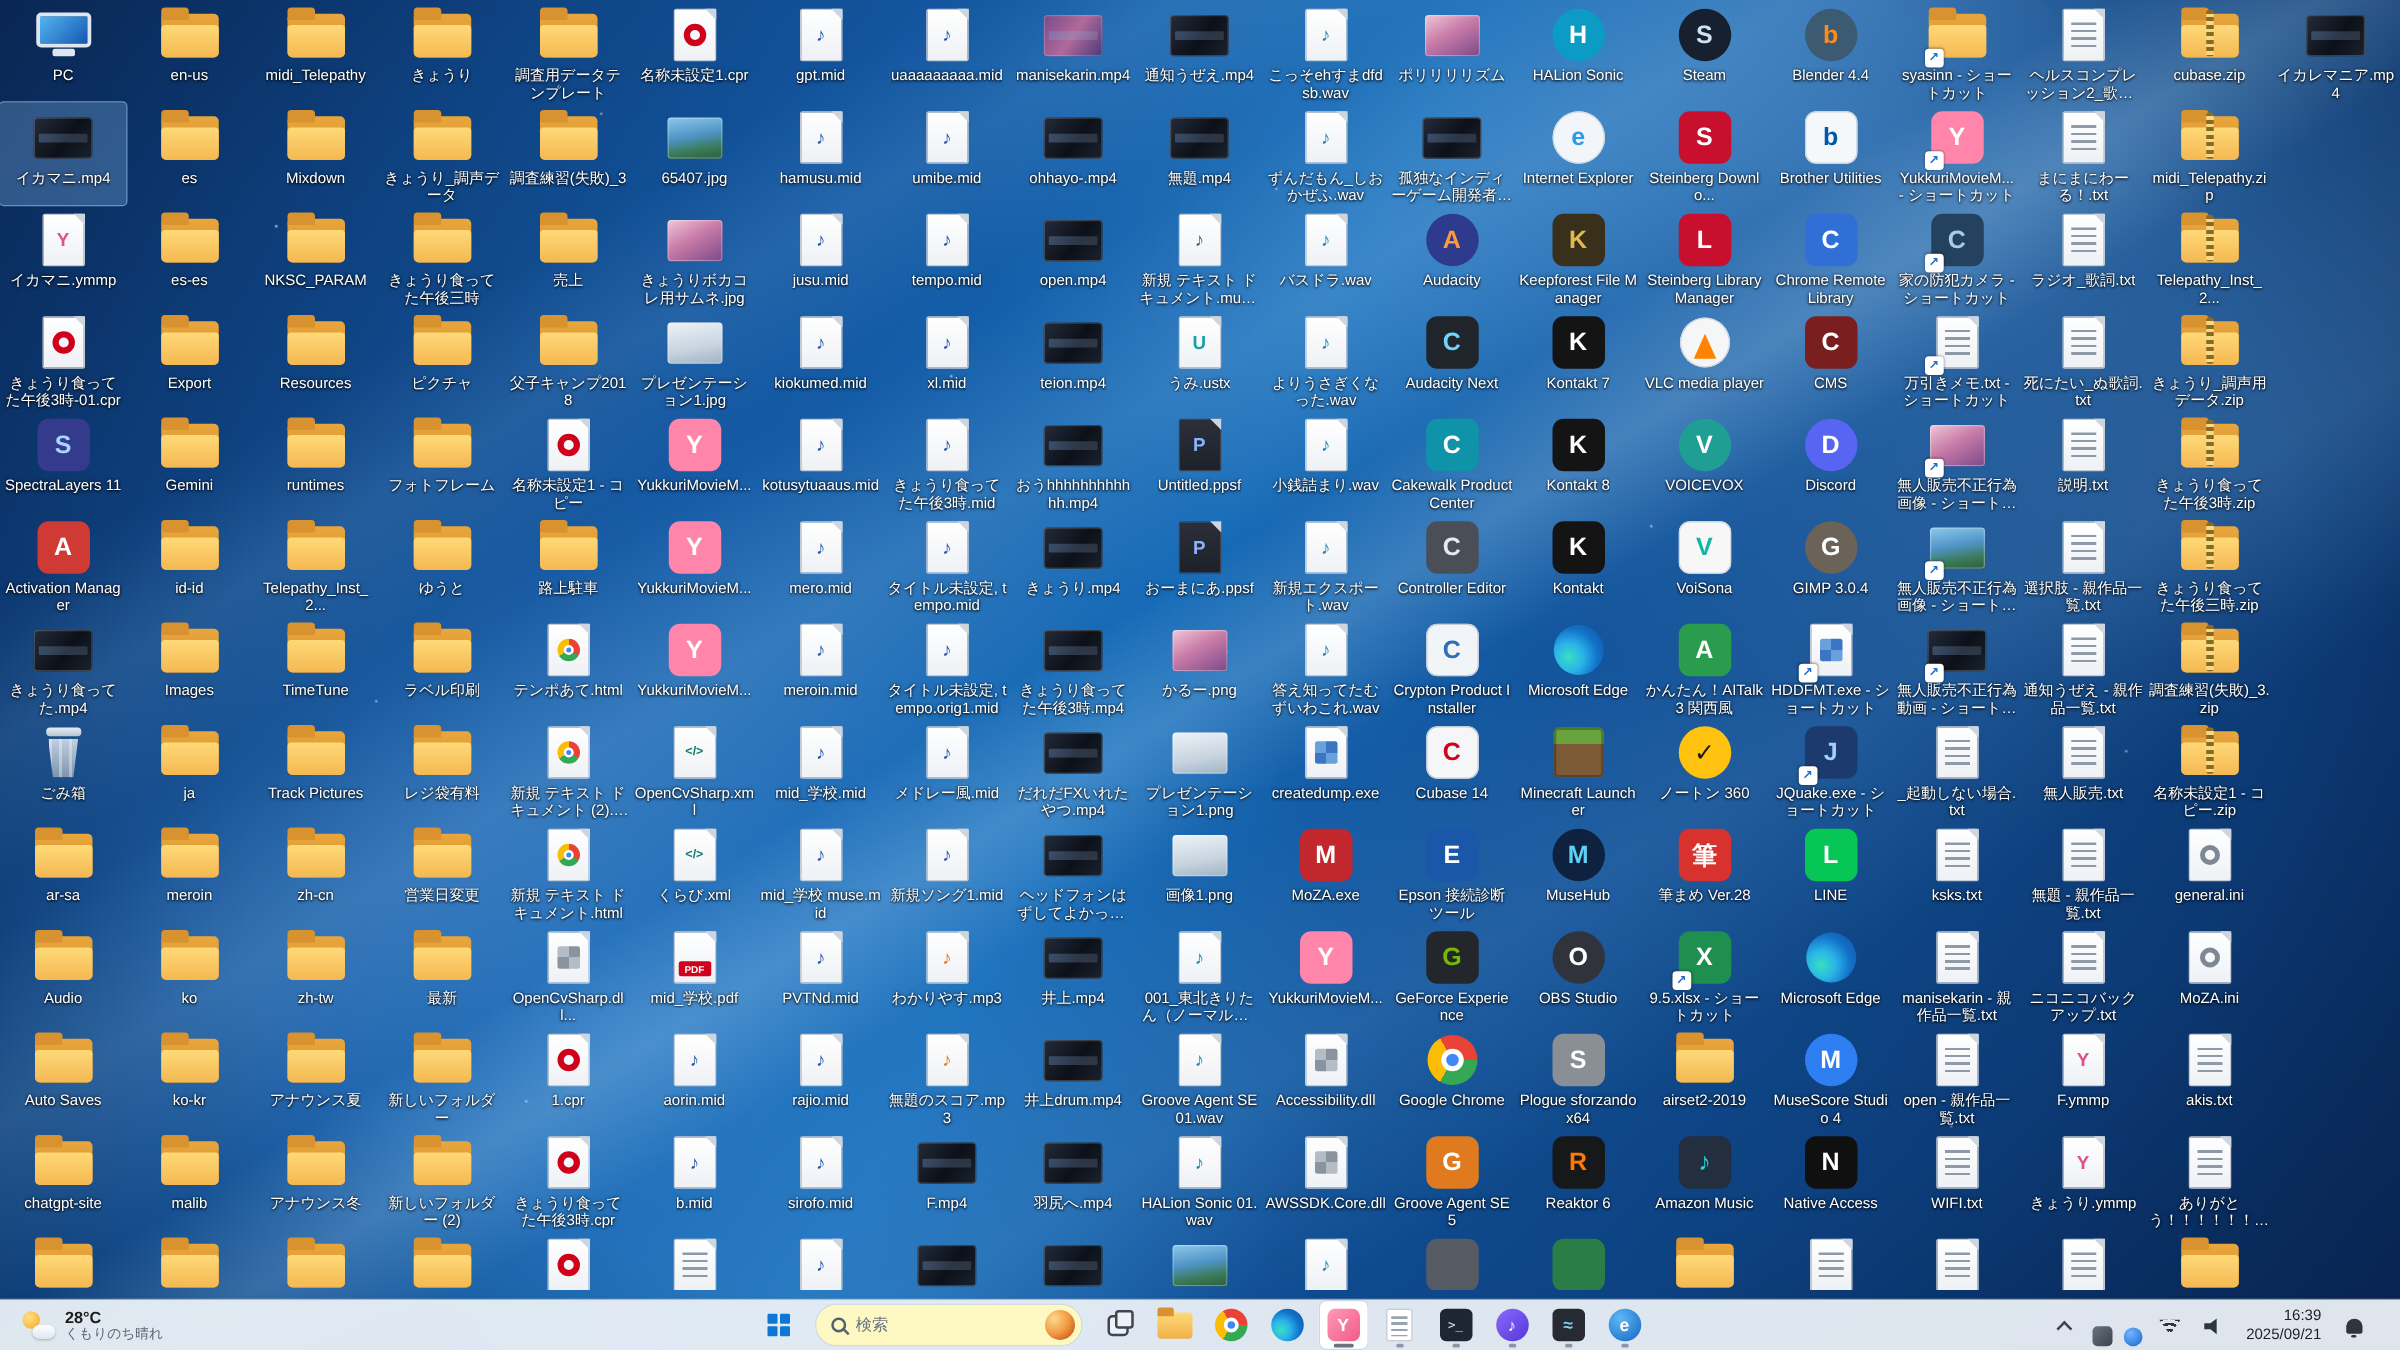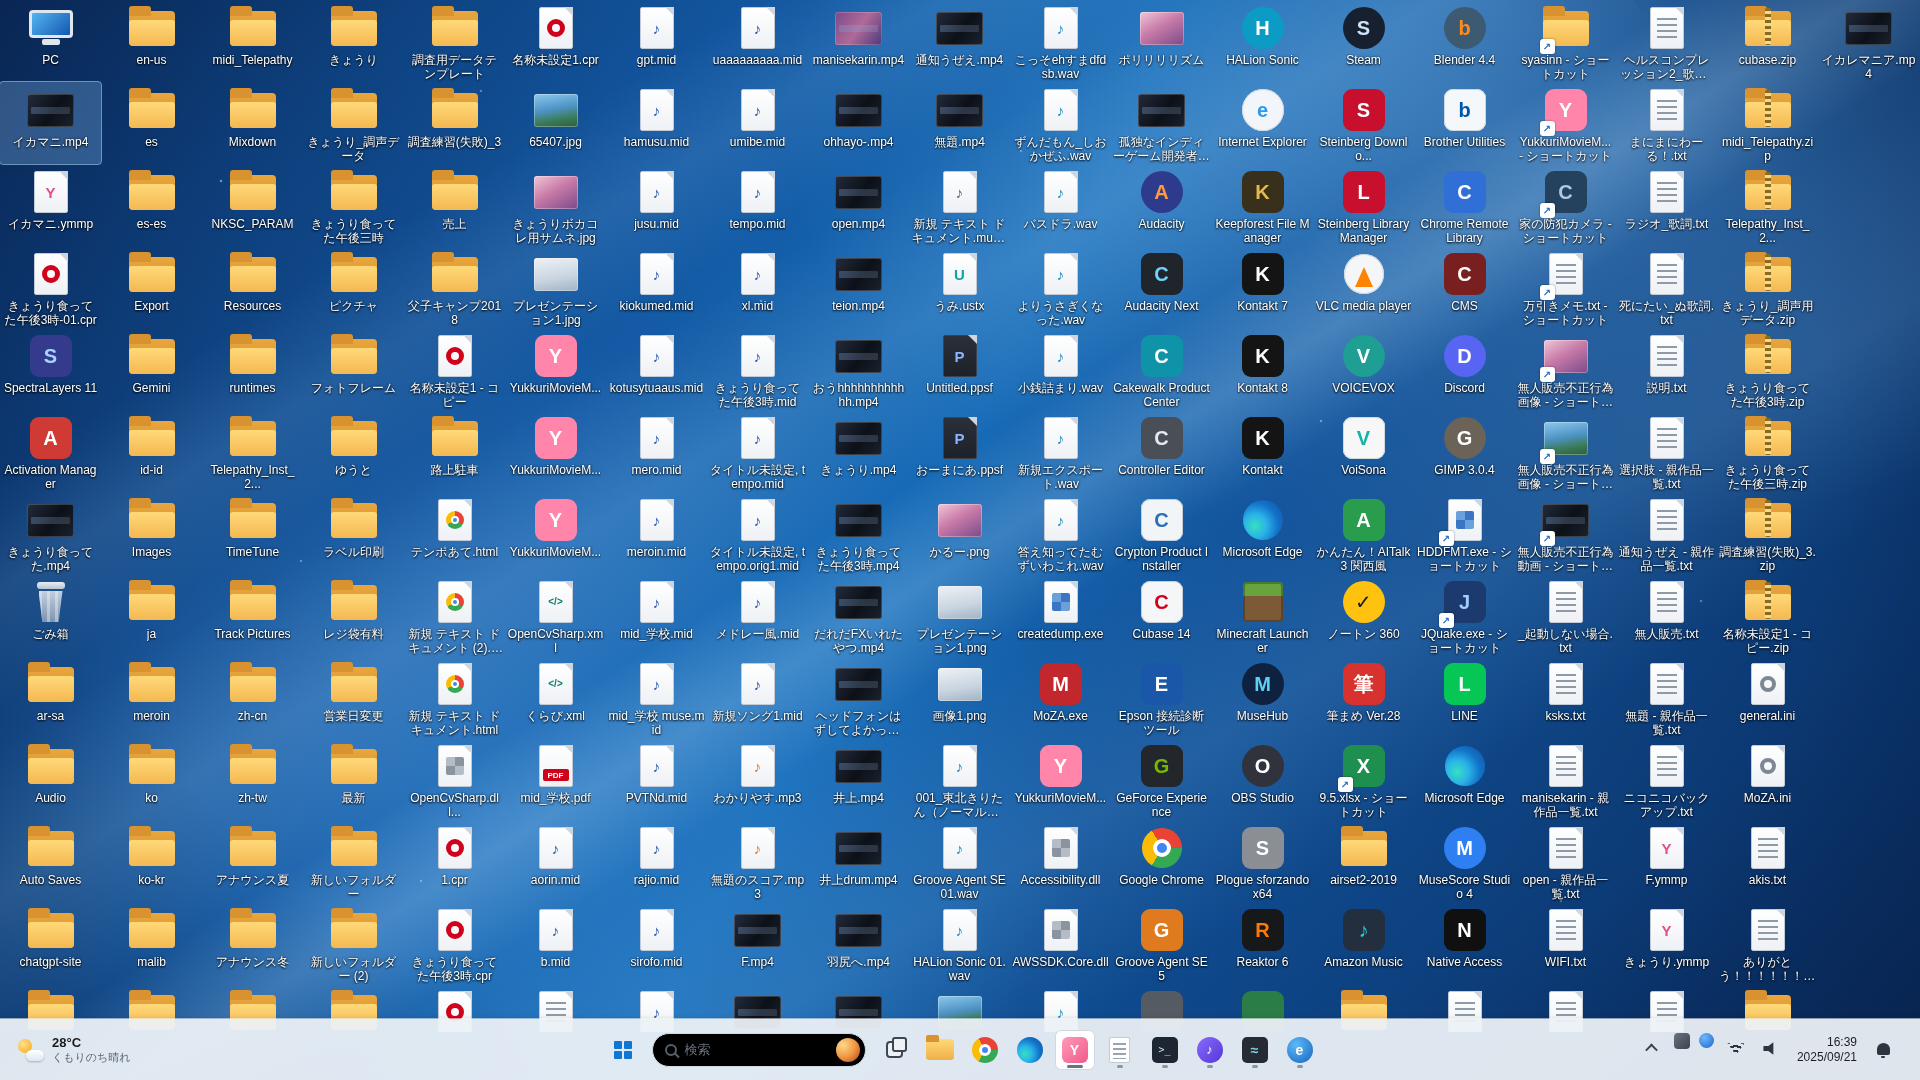--- a/index.html
+++ b/index.html
@@ -74,35 +74,35 @@
 .appic.round{border-radius:50%}
 .chromeic{width:40px;height:40px;border-radius:50%;position:relative;background:conic-gradient(from -30deg,#ea4335 0 120deg,#34a853 120deg 240deg,#fbbc05 240deg 360deg)}
 .chromeic::after{content:"";position:absolute;inset:11px;background:#4285f4;border:4px solid #fff;border-radius:50%}
 .edgeic{width:40px;height:40px;border-radius:50%;background:radial-gradient(circle at 30% 65%,#35e0c0 0%,#2bb3e8 30%,#1273c9 60%,#174a9e 100%)}
 .mcic{width:40px;height:40px;border-radius:4px;background:linear-gradient(180deg,#69a33e 0 34%,#7d5a36 34% 100%);box-shadow:inset 0 0 0 2px rgba(0,0,0,.25)}
 .vlcic{width:40px;height:40px;border-radius:50%;background:#f4f6f8;display:flex;align-items:flex-end;justify-content:center;box-shadow:inset 0 0 0 1px #cfd6de}
 .vlcic::before{content:"";width:0;height:0;border-left:9px solid transparent;border-right:9px solid transparent;border-bottom:20px solid #ff8300;margin-bottom:7px}
 .scov{position:absolute;left:-2px;bottom:-2px;width:15px;height:15px;background:#fff;border-radius:3px;display:flex;align-items:center;justify-content:center;font-size:10px;font-weight:bold;color:#1b6ac9;box-shadow:0 0 2px rgba(0,0,0,.5)}
 
 
-.taskbar{position:absolute;left:0;right:0;bottom:0;height:61px;background:rgba(236,241,247,.94);display:flex;align-items:center;box-shadow:0 -1px 0 rgba(255,255,255,.55), 0 -1px 4px rgba(0,0,0,.12)}
+.taskbar{position:absolute;left:0;right:0;bottom:0;height:40px;background:rgba(236,241,247,.94);display:flex;align-items:center;box-shadow:0 -1px 0 rgba(255,255,255,.55), 0 -1px 4px rgba(0,0,0,.12)}
 .tb-left{flex:1;display:flex;align-items:center;padding-left:8px}
 .tb-center{display:flex;align-items:center;gap:5px}
-.tb-right{flex:1;display:flex;align-items:flex-start;justify-content:flex-end;gap:9px;padding-right:6px}
+.tb-right{flex:1;display:flex;align-items:flex-end;justify-content:flex-end;gap:9px;padding-right:6px}
 .weather{display:flex;align-items:center;gap:8px;padding:3px 10px;border-radius:6px}
 .wicon{width:26px;height:22px;position:relative;flex:none}
 .wicon::before{content:"";position:absolute;left:0;top:0;width:14px;height:14px;border-radius:50%;background:radial-gradient(circle at 35% 35%,#ffe08a,#f6a71b)}
 .wicon::after{content:"";position:absolute;right:0;bottom:0;width:18px;height:11px;border-radius:8px;background:linear-gradient(#ffffff,#dfe7f0);box-shadow:0 1px 2px rgba(0,0,0,.25)}
 .wtext{display:flex;flex-direction:column;align-items:flex-start;line-height:1.2}
 .wtemp{font-size:13px;font-weight:bold;color:#1c1c1c}
 .wdesc{font-size:11px;color:#5c6676}
 .startbtn,.tb-app{width:40px;height:40px;border-radius:6px;display:flex;align-items:center;justify-content:center;position:relative}
 .winlogo{width:18px;height:18px;display:grid;grid-template-columns:1fr 1fr;grid-template-rows:1fr 1fr;gap:2px}
 .winlogo i{background:#0e77d3;border-radius:1px}
-.searchbox{width:214px;height:34px;background:#000000;border:1px solid #d4d9e0;border-radius:17px;display:flex;align-items:center;gap:8px;padding:0 5px 0 12px;margin:0 4px}
+.searchbox{width:214px;height:34px;background:#fef9c3;border:1px solid #d4d9e0;border-radius:17px;display:flex;align-items:center;gap:8px;padding:0 5px 0 12px;margin:0 4px}
 .mag{width:12px;height:12px;border:2px solid #55606e;border-radius:50%;position:relative;flex:none}
 .mag::after{content:"";position:absolute;width:7px;height:2px;background:#55606e;transform:rotate(45deg);right:-5px;bottom:-2px}
 .sphold{flex:1;font-size:13px;color:#6a7482}
 .copilot{width:24px;height:24px;border-radius:50%;flex:none;background:radial-gradient(circle at 30% 30%,#ffd98a,#f09842 50%,#c65a1e 85%)}
 .tb-apps{display:flex;align-items:center;gap:5px}
 .tb-app .ind{position:absolute;bottom:2px;left:50%;transform:translateX(-50%);width:6px;height:3px;border-radius:2px;background:#8d97a3}
 .tb-app.active{background:#fff;box-shadow:inset 0 0 0 1px #d0d7e0}
 .tb-app.active .ind{width:16px;background:#68737f}
 .tvw{width:17px;height:17px;border:2px solid #3f4650;border-radius:4px;position:relative;background:rgba(255,255,255,.4)}
 .tvw::after{content:"";position:absolute;right:-6px;top:-6px;width:11px;height:11px;border:2px solid #3f4650;border-radius:3px;background:#eef2f7}

